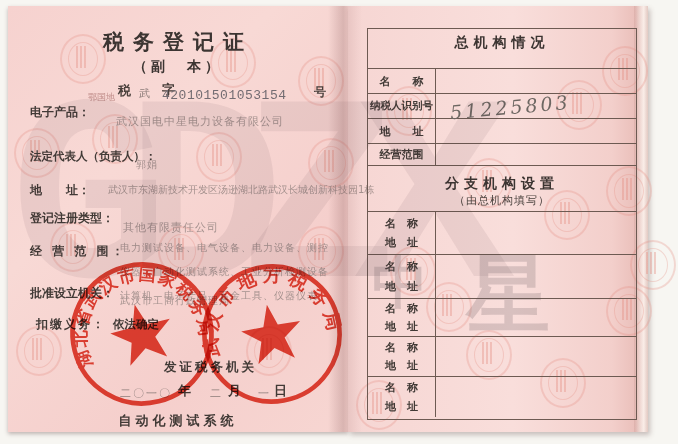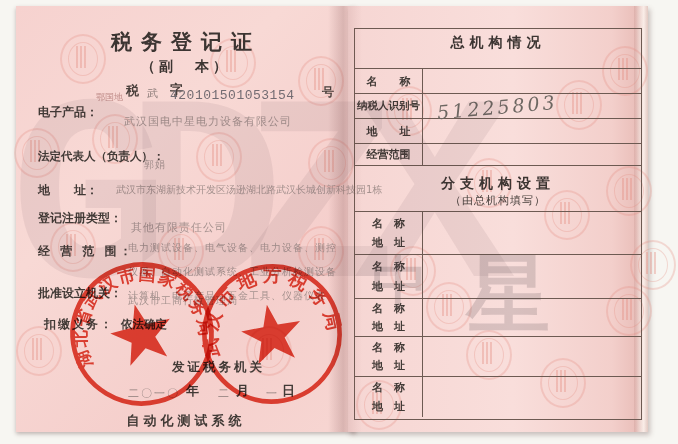--- a/index.html
+++ b/index.html
@@ -2,21 +2,21 @@
 <html><head>
 <meta charset="utf-8">
 <style>
   html,body{margin:0;padding:0;background:#e8e6e2;}
   #photo{position:relative;width:678px;height:444px;background:#f7f6f2;overflow:hidden;
          font-family:"DejaVu Serif","Liberation Serif",serif;}
   
   .page{position:absolute;top:6px;height:426px;}
   #page-left{left:8px;width:340px;
      background:linear-gradient(135deg,#f6d2cf 0%,#f8d9d5 35%,#f5cfcc 70%,#f7d6d2 100%);
-     box-shadow:0 2px 4px rgba(90,60,60,.35);margin-left:8px;}
+     box-shadow:0 2px 4px rgba(90,60,60,.35);}
   #page-right{left:348px;width:300px;
      background:linear-gradient(90deg,#f6d6d3 0%,#f9dedb 55%,#f3cfcb 88%,#eabfba 96%,#f6e8e2 100%);
      box-shadow:2px 3px 5px rgba(90,60,60,.3);}
   #fold{position:absolute;left:328px;top:6px;width:34px;height:426px;
      background:linear-gradient(90deg,rgba(120,70,70,0) 0%,rgba(110,60,60,.22) 45%,rgba(140,80,80,.12) 60%,rgba(120,70,70,0) 100%);
      pointer-events:none;z-index:5;}
   
   .emb{position:absolute;width:42px;height:46px;border:2px solid rgba(228,140,128,.38);
      border-radius:50%;opacity:.75;pointer-events:none;}
   .emb::before{content:"";position:absolute;left:6px;top:6px;right:6px;bottom:6px;
@@ -36,22 +36,22 @@
   .small{font-size:10px;}
   #title{position:absolute;left:0;width:340px;top:22px;text-align:center;font-size:21px;
      font-weight:bold;letter-spacing:9px;color:#3c3532;z-index:2;}
   #subtitle{position:absolute;left:0;width:340px;top:52px;text-align:center;font-size:14px;
      font-weight:bold;letter-spacing:4px;color:#3c3532;z-index:2;}
   
   .ser{position:absolute;z-index:2;white-space:nowrap;}
   
   .stamp{position:absolute;z-index:6;mix-blend-mode:multiply;opacity:.88;}
   
-  #tbl{position:absolute;left:6px;top:22px;width:268px;height:390px;
-     border:1.5px solid #6d5a52;z-index:2;padding-left:18px;}
+  #tbl{position:absolute;left:19px;top:22px;width:268px;height:390px;
+     border:1.5px solid #6d5a52;z-index:2;}
   .trow{position:absolute;left:0;width:100%;border-bottom:1px solid #6d5a52;box-sizing:border-box;}
   .tlabel{position:absolute;left:0;top:0;bottom:0;width:68px;border-right:1px solid #6d5a52;
      box-sizing:border-box;display:flex;flex-direction:column;justify-content:center;
      align-items:center;color:#413a36;font-weight:600;font-size:11px;}
   .thead-title{color:#3c3532;font-weight:bold;font-size:14px;letter-spacing:5px;text-align:center;}
   .thead-sub{color:#4a423e;font-size:11px;text-align:center;letter-spacing:1px;}
   .tval{position:absolute;left:68px;right:0;top:0;bottom:0;}
   .handwrite{position:absolute;left:14px;top:2px;font-family:"DejaVu Serif",serif;font-style:italic;
      font-size:19px;letter-spacing:3px;color:#6d6762;transform:rotate(-5deg);}
   .blk-lbl{position:absolute;left:0;top:0;bottom:0;width:68px;border-right:1px solid #6d5a52;

